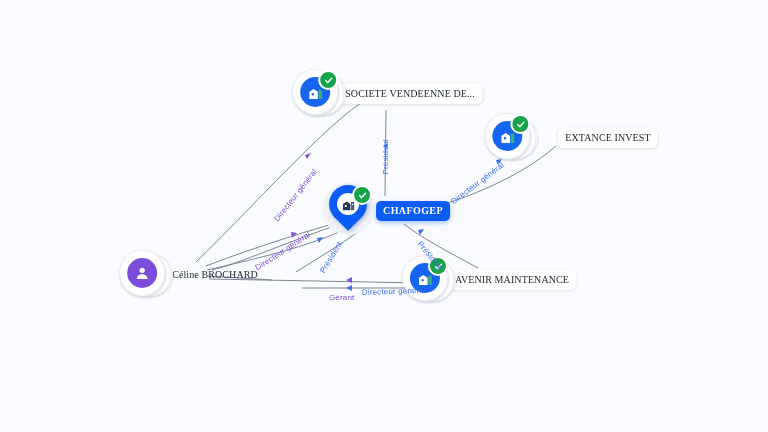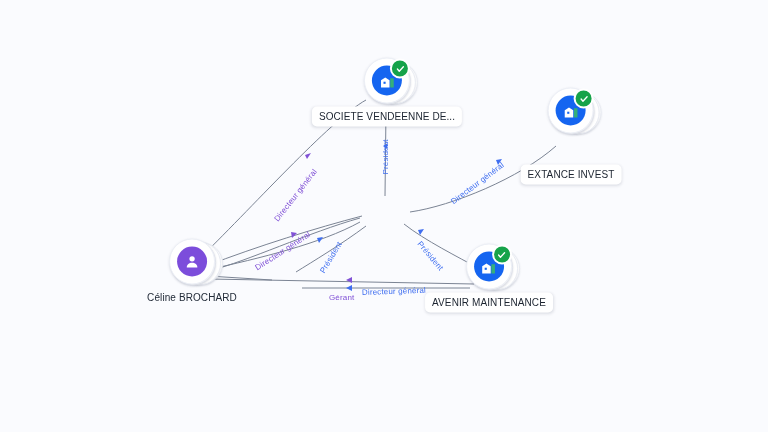--- a/index.html
+++ b/index.html
@@ -16,22 +16,23 @@
   }
   #edge-layer {
     position: absolute; inset: 0;
     width: 768px; height: 432px;
   }
   
   .node {
     position: absolute;
     transform: translate(-50%, -50%);
     display: flex;
-    flex-direction: column;
+    flex-direction: row;
     align-items: center;
+    font-family: Liberation Serif, serif;
   }
   .node-art {
     position: relative;
     width: 46px; height: 46px;
     display: flex; align-items: center; justify-content: center;
   }
   
   .stack {
     position: absolute;
     border-radius: 50%;
@@ -187,20 +188,41 @@
       <path d="M305,155 L311,153 L307,159 z" fill="#8152d6"></path>
       <path d="M291,232 L297,233 L292,238 z" fill="#8152d6"></path>
       <path d="M496,160 L502,159 L498,165 z" fill="#3f6ef0"></path>
       <path d="M317,238 L323,237 L319,243 z" fill="#3f6ef0"></path>
       <path d="M418,230 L424,229 L420,235 z" fill="#3f6ef0"></path>
       <path d="M352,277 L346,280 L352,283 z" fill="#8152d6"></path>
       <path d="M352,285 L346,288 L352,291 z" fill="#3f6ef0"></path>
     </g>
   </svg>
 
+  <div class="node" style="left:385px; top:214px;">
+    <div class="pin-wrap">
+      <div class="pin-halo"></div>
+      <div class="pin">
+        <div class="pin-inner">
+          <svg width="15" height="15" viewBox="0 0 24 24">
+            <path d="M3 21V11l6-4 6 4v10z" fill="#253858"></path>
+            <path d="M16 21V8h5v13z" fill="#4a5a78"></path>
+            <rect x="6" y="13" width="3" height="3" fill="#ffffff"></rect>
+            <rect x="17.5" y="11" width="2" height="2" fill="#ffffff"></rect>
+          </svg>
+        </div>
+      </div>
+      <div class="badge-check on-pin">
+        <svg width="9" height="9" viewBox="0 0 24 24">
+            <path d="M4 12l5 6 11-12" stroke="#fff" stroke-width="3.5" fill="none" stroke-linecap="round" stroke-linejoin="round"></path>
+          </svg>
+      </div>
+    </div>
+    <div class="caption focus">CHAFOGEP</div>
+  </div>
 
   <div class="node" style="left:387px; top:92px;">
     <div class="node-art">
       <div class="stack s3"></div>
       <div class="stack s2"></div>
       <div class="stack s1"></div>
       <div class="disc">
         <div class="glyph-circle company">
           <svg width="17" height="17" viewBox="0 0 24 24">
             <path d="M3 21V11l6-4 6 4v10z" fill="#ffffff"></path>

